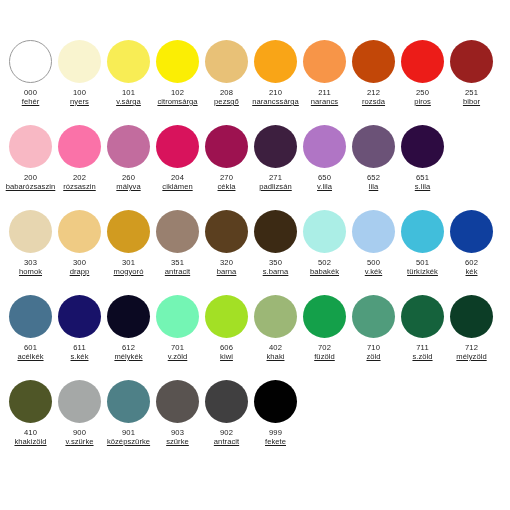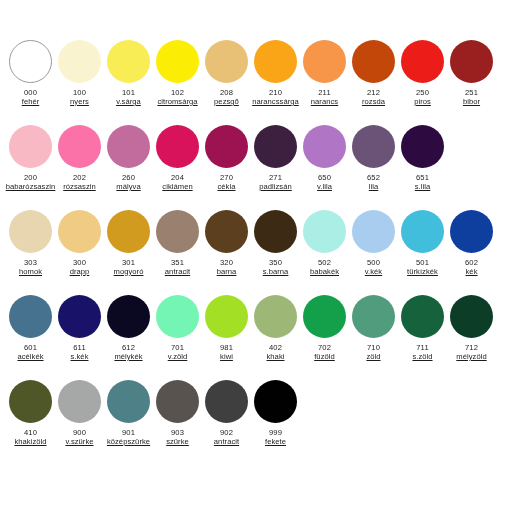--- a/index.html
+++ b/index.html
@@ -304,21 +304,21 @@
       <div class="swatch-cell">
         <div class="swatch-dot" style="background-color: rgb(116, 245, 180);"></div>
         <div class="swatch-label">
           <span class="swatch-code">701</span>
           <span class="swatch-name">v.zöld</span>
         </div>
       </div>
       <div class="swatch-cell">
         <div class="swatch-dot" style="background-color: rgb(163, 224, 37);"></div>
         <div class="swatch-label">
-          <span class="swatch-code">981</span>
+          <span class="swatch-code">606</span>
           <span class="swatch-name">kiwi</span>
         </div>
       </div>
       <div class="swatch-cell">
         <div class="swatch-dot" style="background-color: rgb(156, 183, 118);"></div>
         <div class="swatch-label">
           <span class="swatch-code">402</span>
           <span class="swatch-name">khaki</span>
         </div>
       </div>

